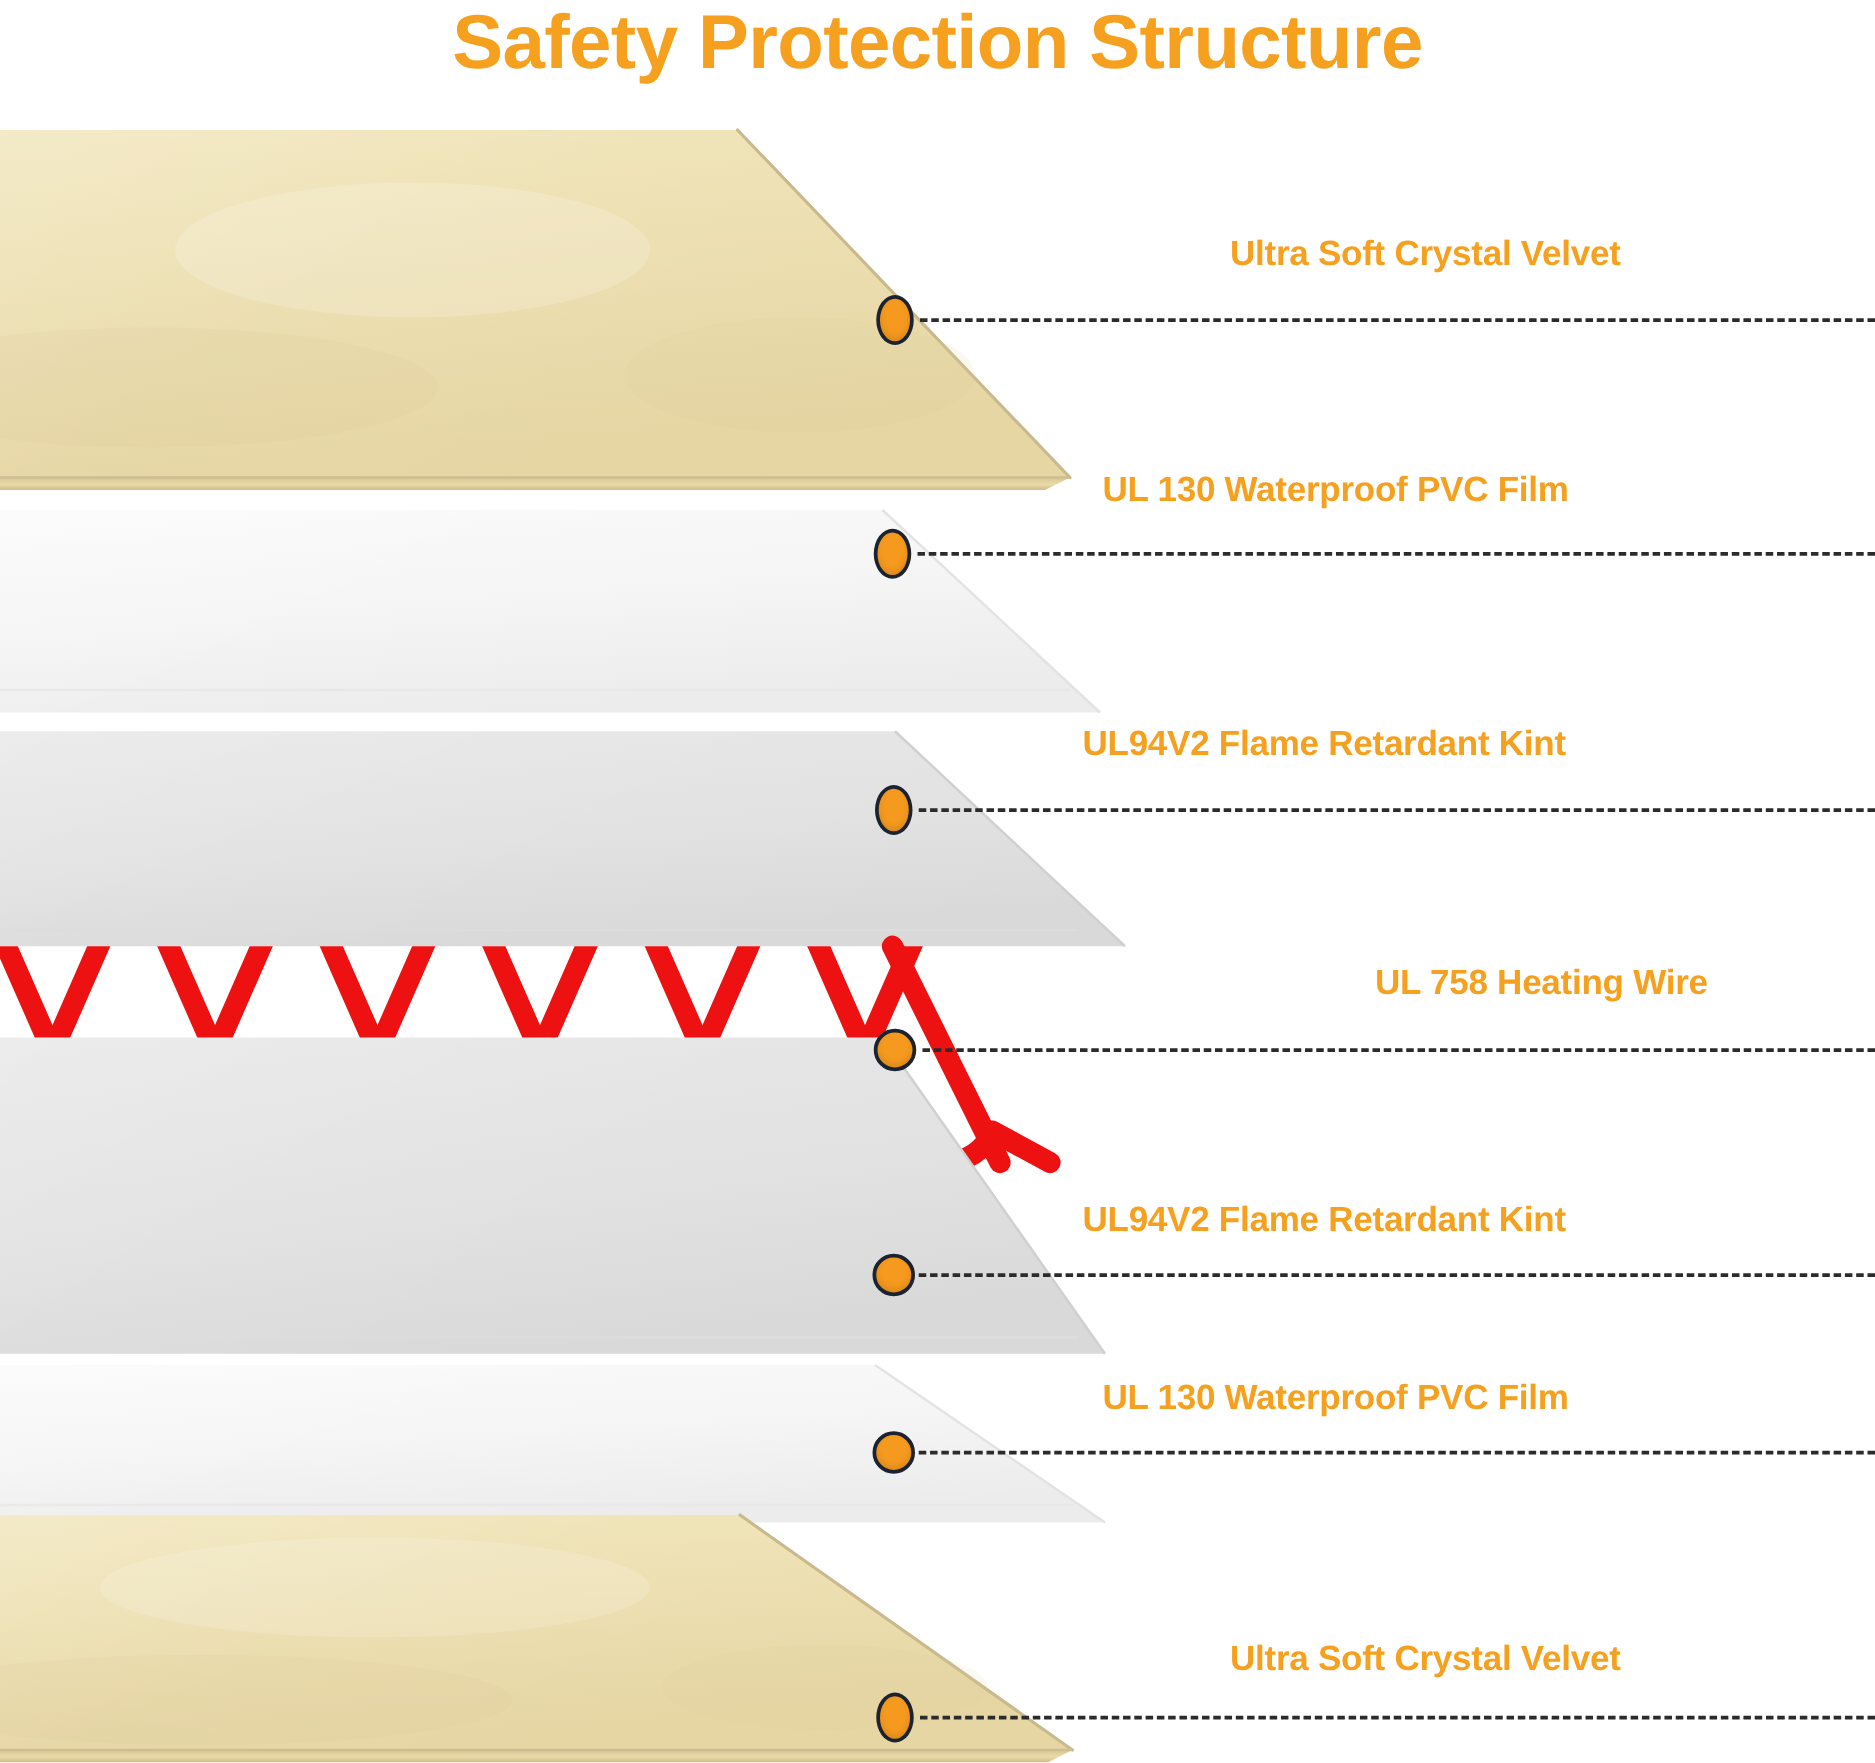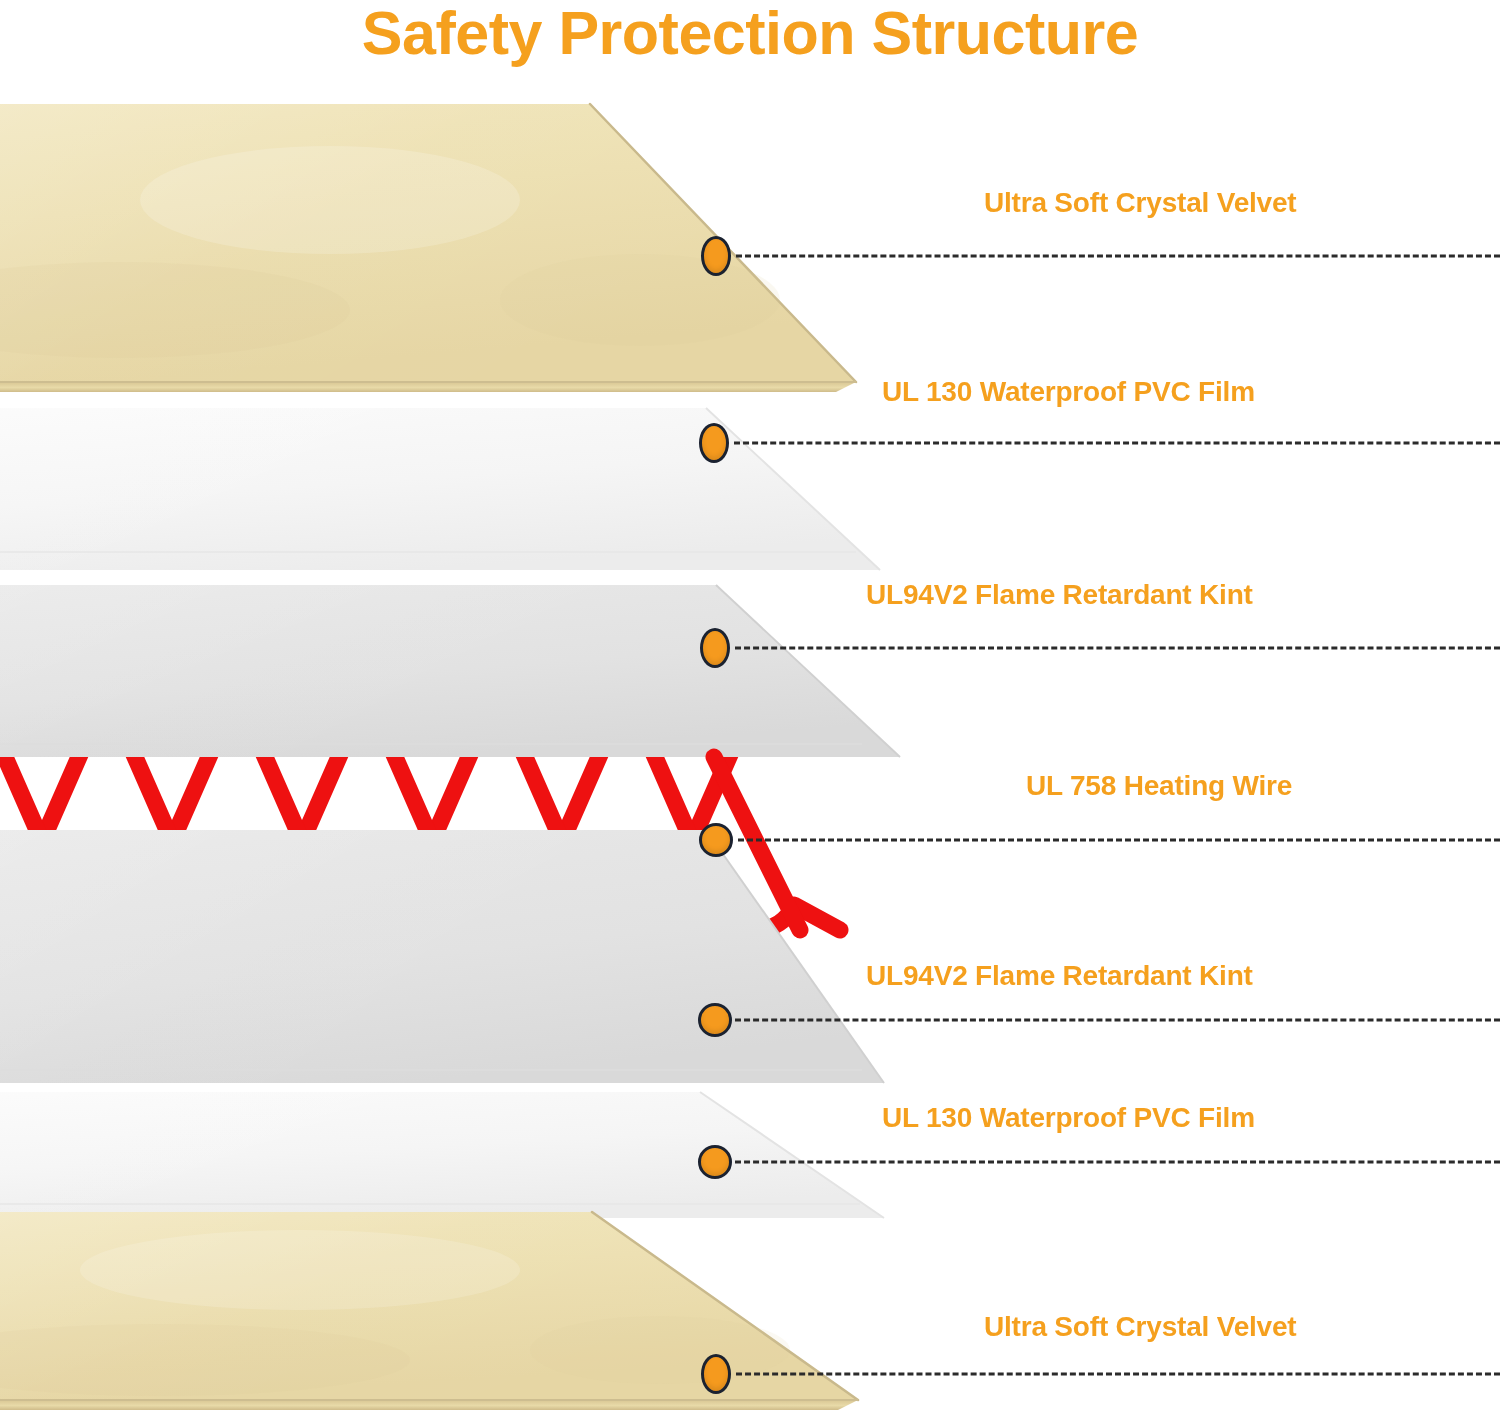--- a/index.html
+++ b/index.html
@@ -195,21 +195,21 @@
 
   <div class="callout">
     <div class="dot oval" style="left:715px;top:648px;"></div>
     <div class="leader" style="left:735px;top:648px;width:765px;"></div>
     <div class="callout-label" style="left:866px;top:581px;">UL94V2 Flame Retardant Kint</div>
   </div>
 
   <div class="callout">
     <div class="dot" style="left:716px;top:840px;"></div>
     <div class="leader" style="left:738px;top:840px;width:762px;"></div>
-    <div class="callout-label" style="left:1026px;top:772px;">UL 758 Heating Wire</div>
+    <div class="callout-label" style="left:1100px;top:772px;">UL 758 Heating Wire</div>
   </div>
 
   <div class="callout">
     <div class="dot" style="left:715px;top:1020px;"></div>
     <div class="leader" style="left:735px;top:1020px;width:765px;"></div>
     <div class="callout-label" style="left:866px;top:962px;">UL94V2 Flame Retardant Kint</div>
   </div>
 
   <div class="callout">
     <div class="dot" style="left:715px;top:1162px;"></div>

